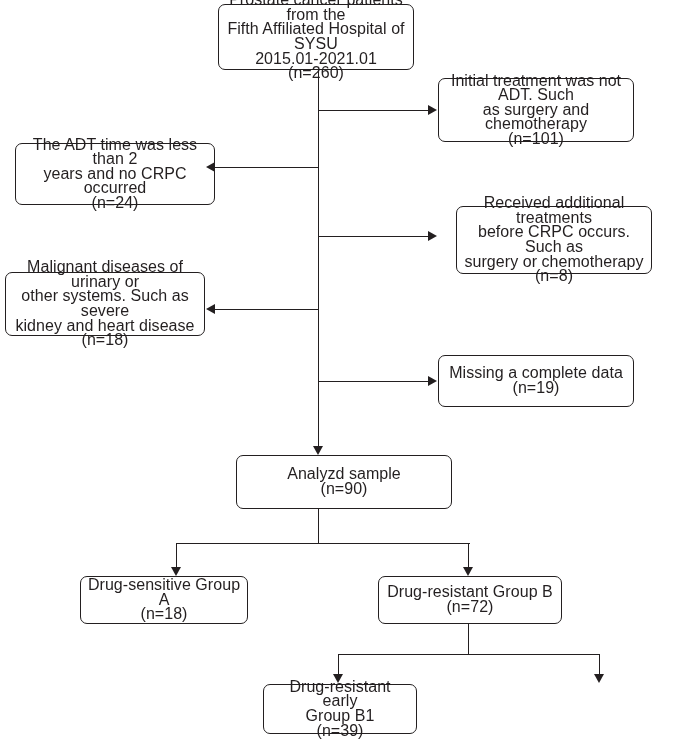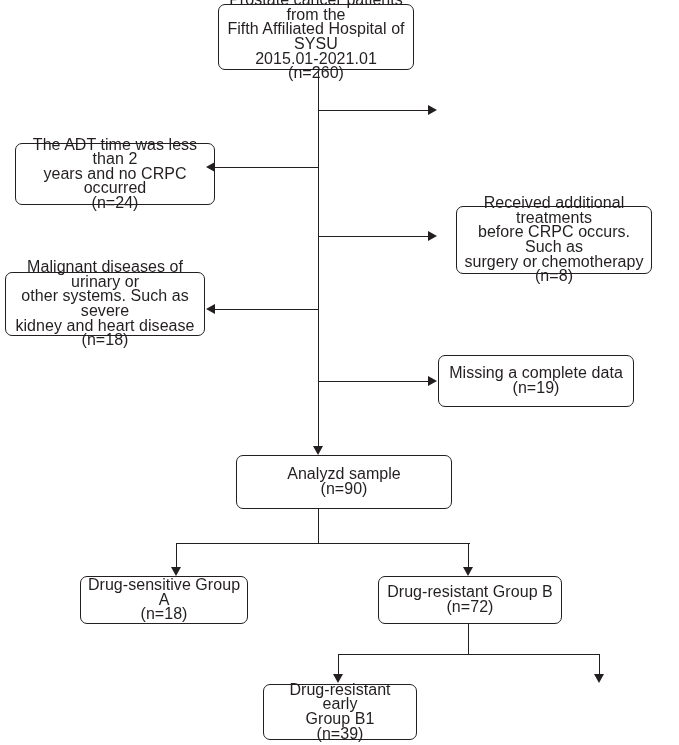--- a/index.html
+++ b/index.html
@@ -68,20 +68,23 @@
 </head>
 <body>
 
 <div id="flow-root">
 
   <div class="node" style="left:218px; top:4px; width:196px; height:66px;">Prostate cancer patients from the
 Fifth Affiliated Hospital of SYSU
 2015.01-2021.01
 (n=260)</div>
 
+  <div class="node" style="left:438px; top:78px; width:196px; height:64px;">Initial treatment was not ADT. Such
+as surgery and chemotherapy
+(n=101)</div>
 
   <div class="node" style="left:15px; top:143px; width:200px; height:62px;">The ADT time was less than 2
 years and no CRPC occurred
 (n=24)</div>
 
   <div class="node" style="left:456px; top:206px; width:196px; height:68px;">Received additional treatments
 before CRPC occurs. Such as
 surgery or chemotherapy
 (n=8)</div>
 
@@ -95,21 +98,21 @@
 
   <div class="node" style="left:236px; top:455px; width:216px; height:54px;">Analyzd sample
 (n=90)</div>
 
   <div class="node" style="left:80px; top:576px; width:168px; height:48px;">Drug-sensitive  Group A
 (n=18)</div>
 
   <div class="node" style="left:378px; top:576px; width:184px; height:48px;">Drug-resistant Group B
 (n=72)</div>
 
-  <div class="node" style="left:263px; top:684px; width:154px; height:56px;">Drug-resistant  early
+  <div class="node" style="left:263px; top:684px; width:154px; height:50px;">Drug-resistant  early
 Group B1
 (n=39)</div>
 
 
   <div class="vline" style="left:318px; top:70px; height:376px;"></div>
   <div class="arrow-down" style="left:313px; top:446px;"></div>
 
   <div class="hline" style="left:318px; top:110px; width:110px;"></div>
   <div class="arrow-right" style="left:428px; top:105px;"></div>
 

